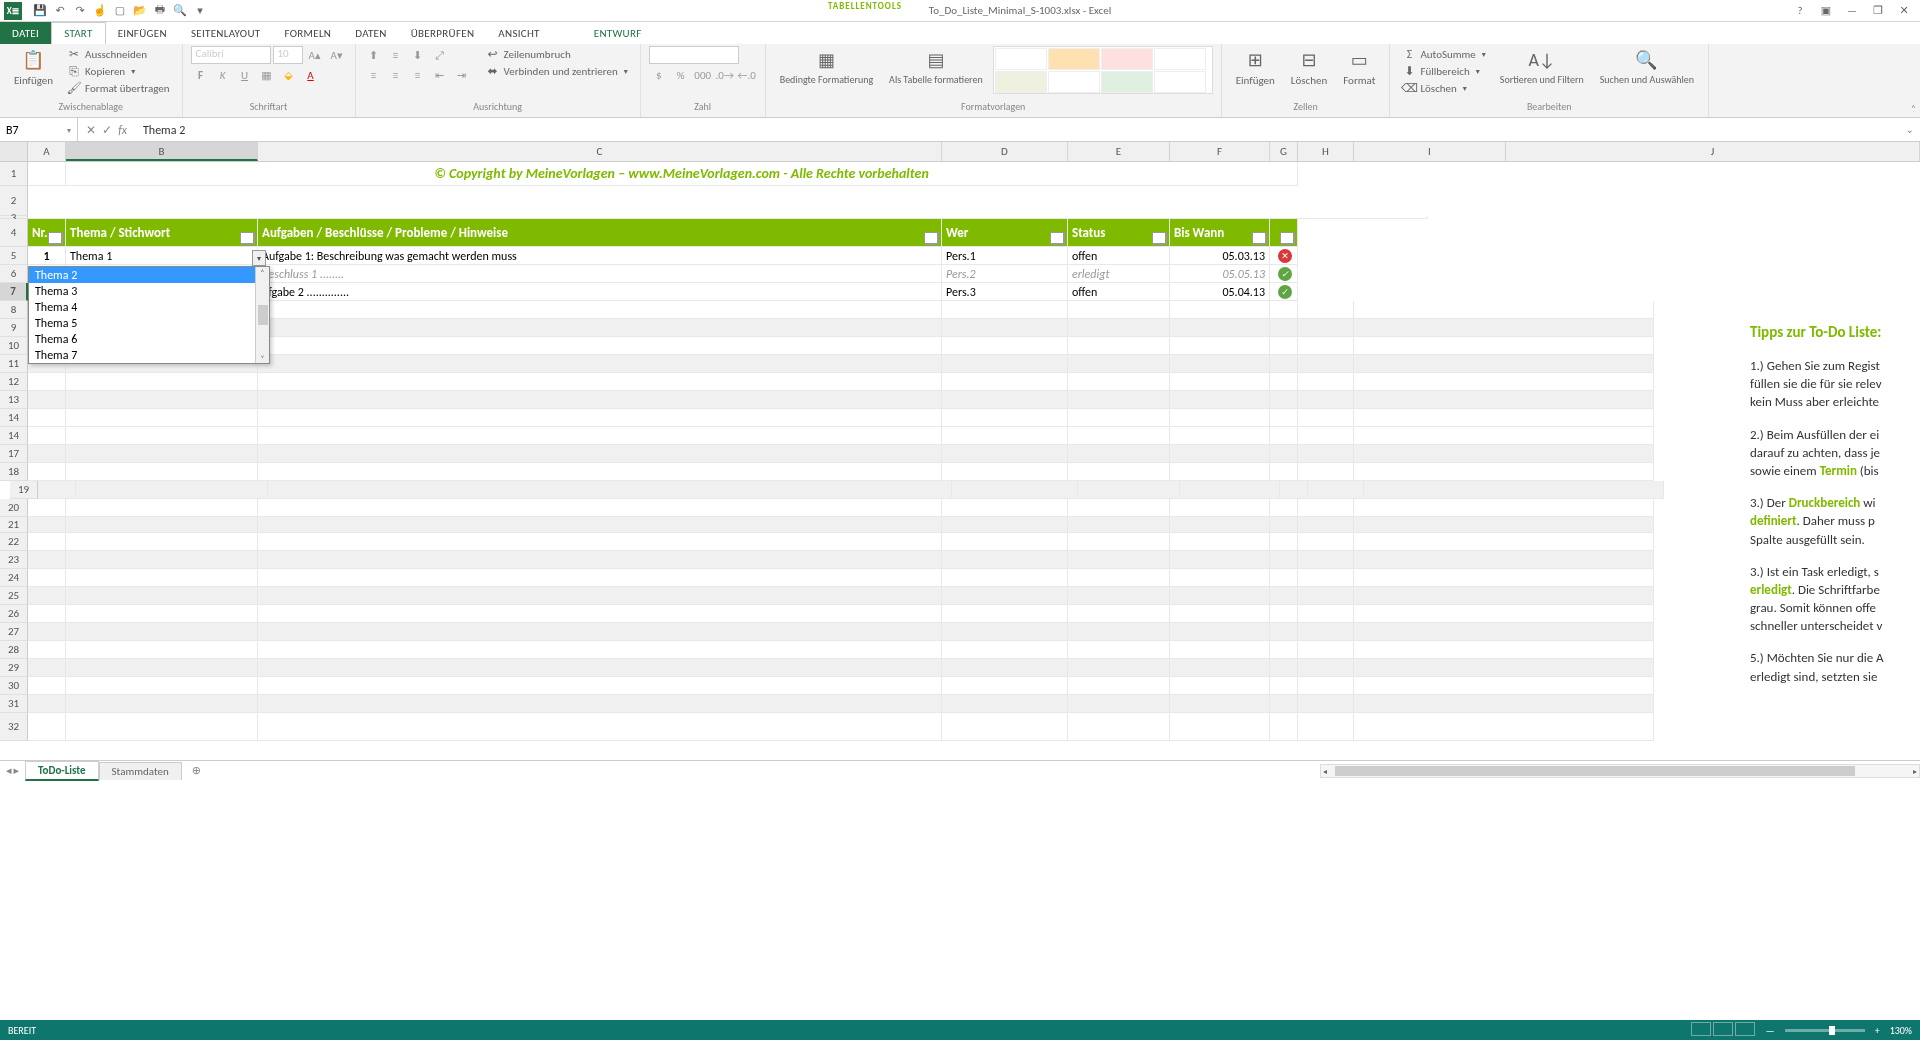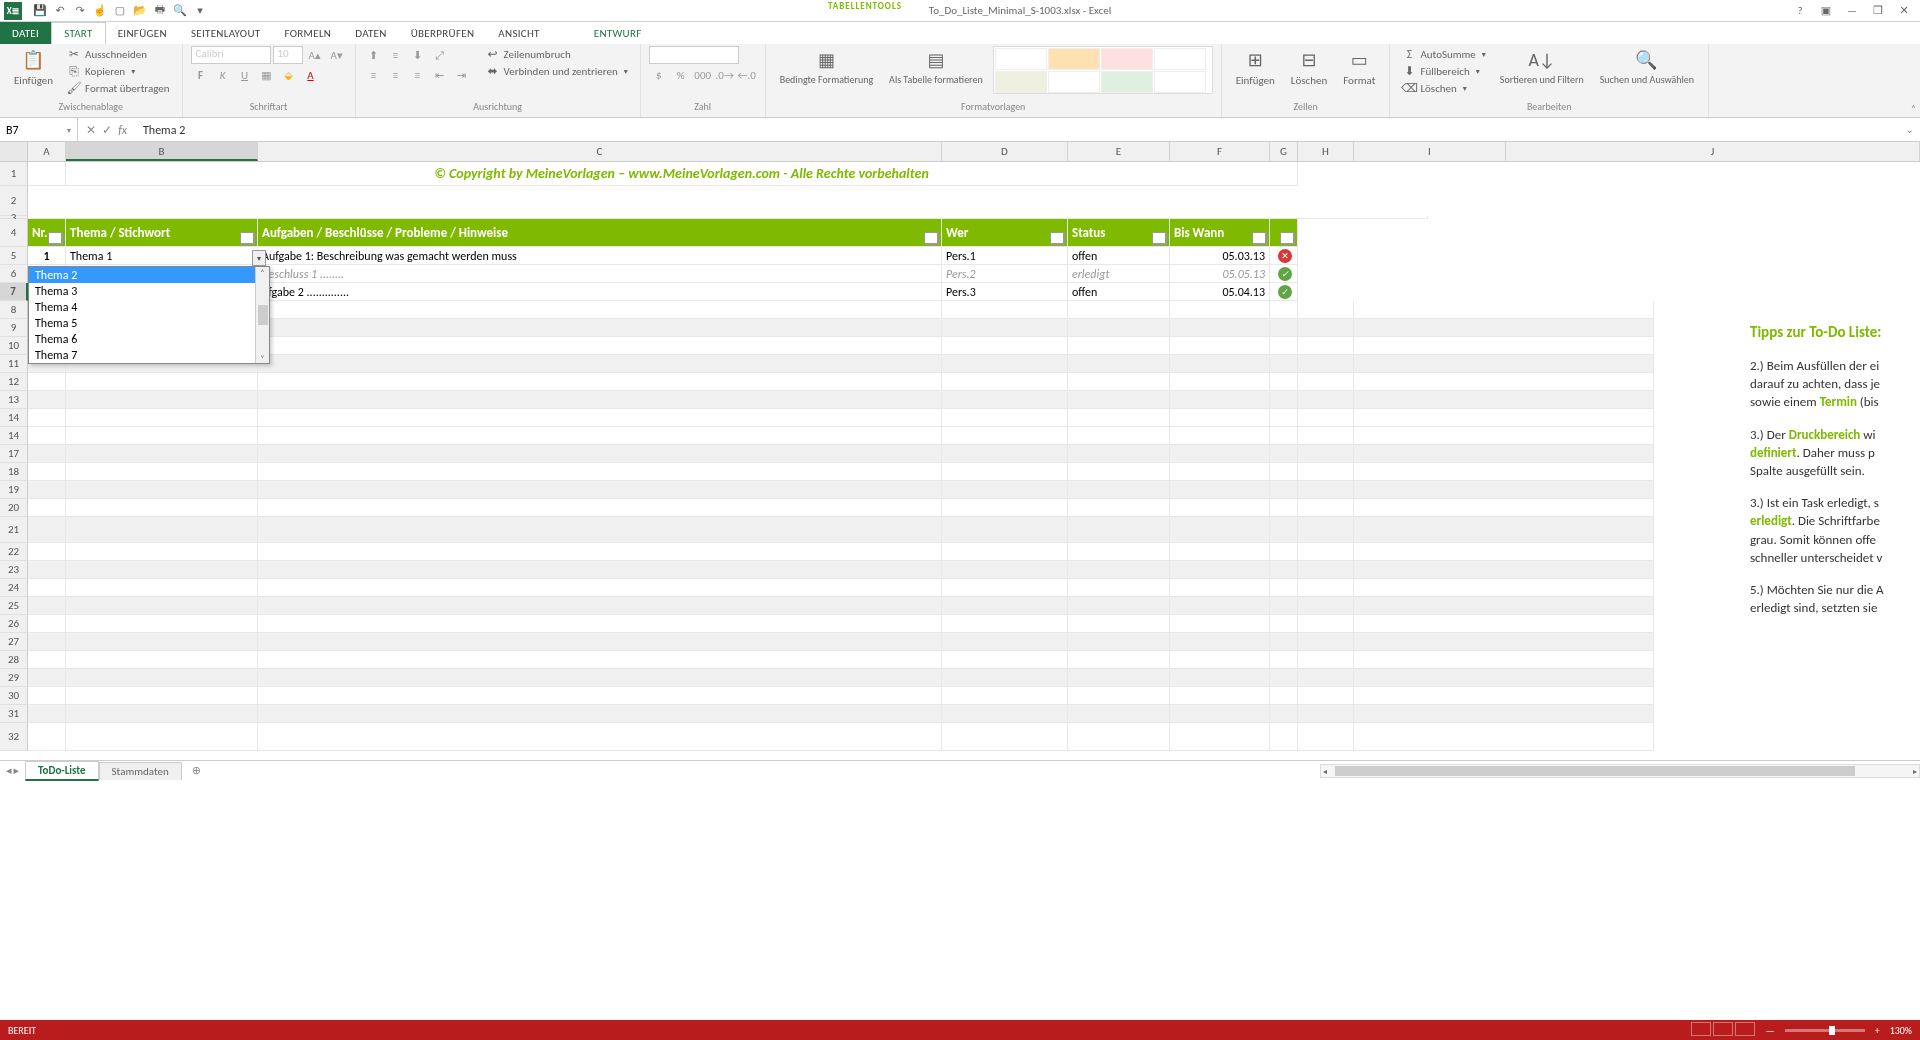--- a/index.html
+++ b/index.html
@@ -86,21 +86,21 @@
 
 .sheetbar{height:20px;background:#fff;border-top:1px solid #ccc;display:flex;align-items:center;font-size:11px}
 .sheet-nav{display:flex;gap:2px;padding:0 6px;color:#888}
 .sheet-tab{padding:2px 12px;border:1px solid #ccc;border-bottom:none;cursor:pointer;background:#f0f0f0;color:#666}
 .sheet-tab.active{background:#fff;border-bottom:2px solid #217346;color:#217346;font-weight:bold}
 .hscroll{margin-left:auto;width:600px;height:14px;background:#f5f5f5;border:1px solid #ddd;position:relative;display:flex;align-items:center;justify-content:space-between;padding:0 2px}
 .hscroll .thumb{position:absolute;left:14px;width:520px;height:10px;background:#ccc}
 .hscroll .arr{font-size:8px;color:#666;z-index:1}
 
 
-.statusbar{height:20px;background:#b91c1c;color:#fff;display:flex;align-items:center;font-size:10px;padding:0 8px;position:absolute;bottom:0;left:0;right:0}
+.statusbar{height:20px;background:#0f766e;color:#fff;display:flex;align-items:center;font-size:10px;padding:0 8px;position:absolute;bottom:0;left:0;right:0}
 .statusbar .right{margin-left:auto;display:flex;align-items:center;gap:10px}
 .view-btns span{display:inline-block;width:20px;height:14px;border:1px solid rgba(255,255,255,.4);margin:0 1px}
 .zoom-slider{width:80px;height:3px;background:rgba(255,255,255,.4);position:relative}
 .zoom-slider::after{content:"";position:absolute;left:55%;top:-3px;width:6px;height:9px;background:#fff}
 </style>
 </head>
 <body>
 
 <div class="titlebar">
   <div class="xl-icon">X≣</div>
@@ -526,21 +526,21 @@
         <div class="cell" style="width: 38px;"></div>
         <div class="cell" style="width: 192px;"></div>
         <div class="cell" style="width: 684px;"></div>
         <div class="cell" style="width: 126px;"></div>
         <div class="cell" style="width: 102px;"></div>
         <div class="cell" style="width: 100px;"></div>
         <div class="cell" style="width: 28px;"></div>
         <div class="cell" style="width: 56px;"></div>
         <div class="cell" style="width: 300px;"></div>
       </div>
-      <div class="row band" style="height: 18px;">
+      <div class="row band" style="height: 18px; padding-left: 10px;">
         <div class="rownum">19</div>
         <div class="cell" style="width: 38px;"></div>
         <div class="cell" style="width: 192px;"></div>
         <div class="cell" style="width: 684px;"></div>
         <div class="cell" style="width: 126px;"></div>
         <div class="cell" style="width: 102px;"></div>
         <div class="cell" style="width: 100px;"></div>
         <div class="cell" style="width: 28px;"></div>
         <div class="cell" style="width: 56px;"></div>
         <div class="cell" style="width: 300px;"></div>
@@ -550,21 +550,21 @@
         <div class="cell" style="width: 38px;"></div>
         <div class="cell" style="width: 192px;"></div>
         <div class="cell" style="width: 684px;"></div>
         <div class="cell" style="width: 126px;"></div>
         <div class="cell" style="width: 102px;"></div>
         <div class="cell" style="width: 100px;"></div>
         <div class="cell" style="width: 28px;"></div>
         <div class="cell" style="width: 56px;"></div>
         <div class="cell" style="width: 300px;"></div>
       </div>
-      <div class="row band" style="height: 26px;">
+      <div class="row band" style="height: 16px;">
         <div class="rownum">21</div>
         <div class="cell" style="width: 38px;"></div>
         <div class="cell" style="width: 192px;"></div>
         <div class="cell" style="width: 684px;"></div>
         <div class="cell" style="width: 126px;"></div>
         <div class="cell" style="width: 102px;"></div>
         <div class="cell" style="width: 100px;"></div>
         <div class="cell" style="width: 28px;"></div>
         <div class="cell" style="width: 56px;"></div>
         <div class="cell" style="width: 300px;"></div>
@@ -715,20 +715,21 @@
       </div>
     <div class="scroll">
         <span>˄</span>
         <div style="width:10px;height:20px;background:#ccc"></div>
         <span>˅</span>
       </div>
   </div>
 
   <div class="tips-col" style="top:150px">
     <h3>Tipps zur To-Do Liste:</h3>
+    <p><span>1.) Gehen Sie zum Regist</span><br><span>füllen sie die für sie relev</span><br><span>kein Muss aber erleichte</span></p>
     <p><span>2.) Beim Ausfüllen der ei</span><br><span>darauf zu achten, dass je</span><br><span>sowie einem </span><span class="hl">Termin</span><span> (bis</span></p>
     <p><span>3.) Der </span><span class="hl">Druckbereich</span><span> wi</span><br><span class="hl">definiert</span><span>. Daher muss p</span><br><span>Spalte ausgefüllt sein.</span></p>
     <p><span>3.) Ist ein Task erledigt, s</span><br><span class="hl">erledigt</span><span>. Die Schriftfarbe</span><br><span>grau. Somit können offe</span><br><span>schneller unterscheidet v</span></p>
     <p><span>5.) Möchten Sie nur die A</span><br><span>erledigt sind, setzten sie</span></p>
   </div>
 </div>
 
 <div class="sheetbar">
   <div class="sheet-nav">
     <span>◂</span>

